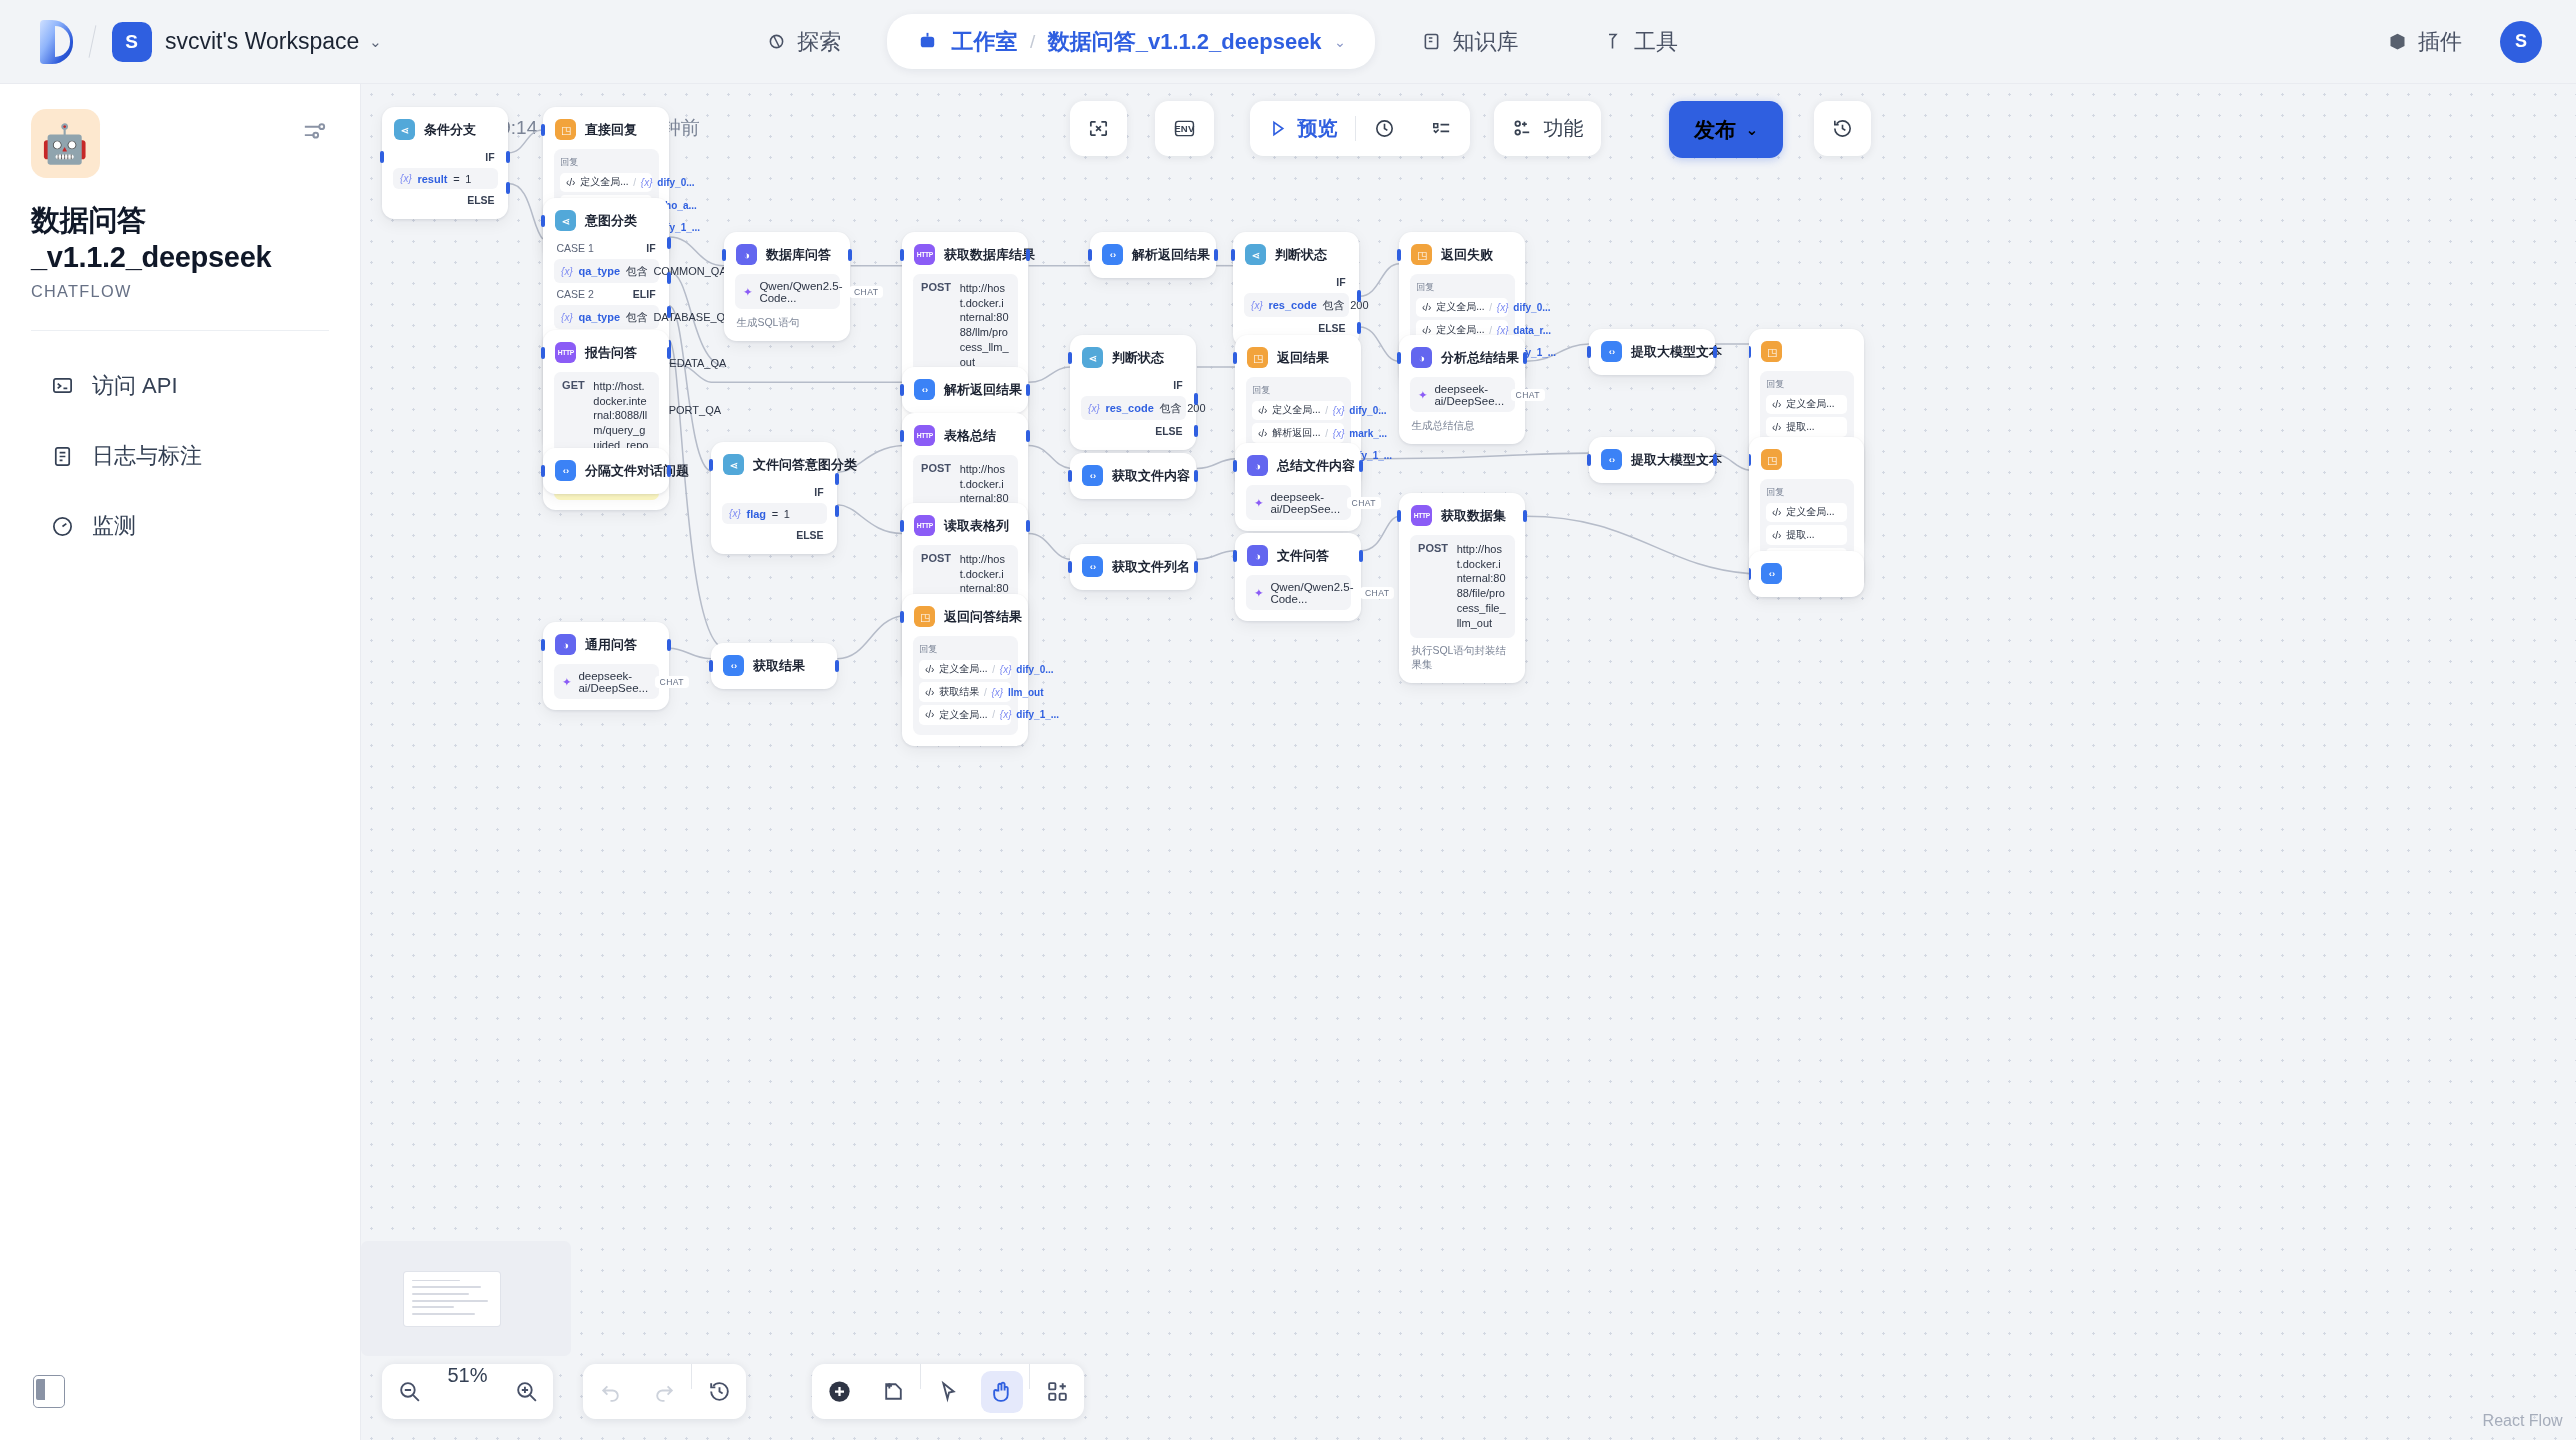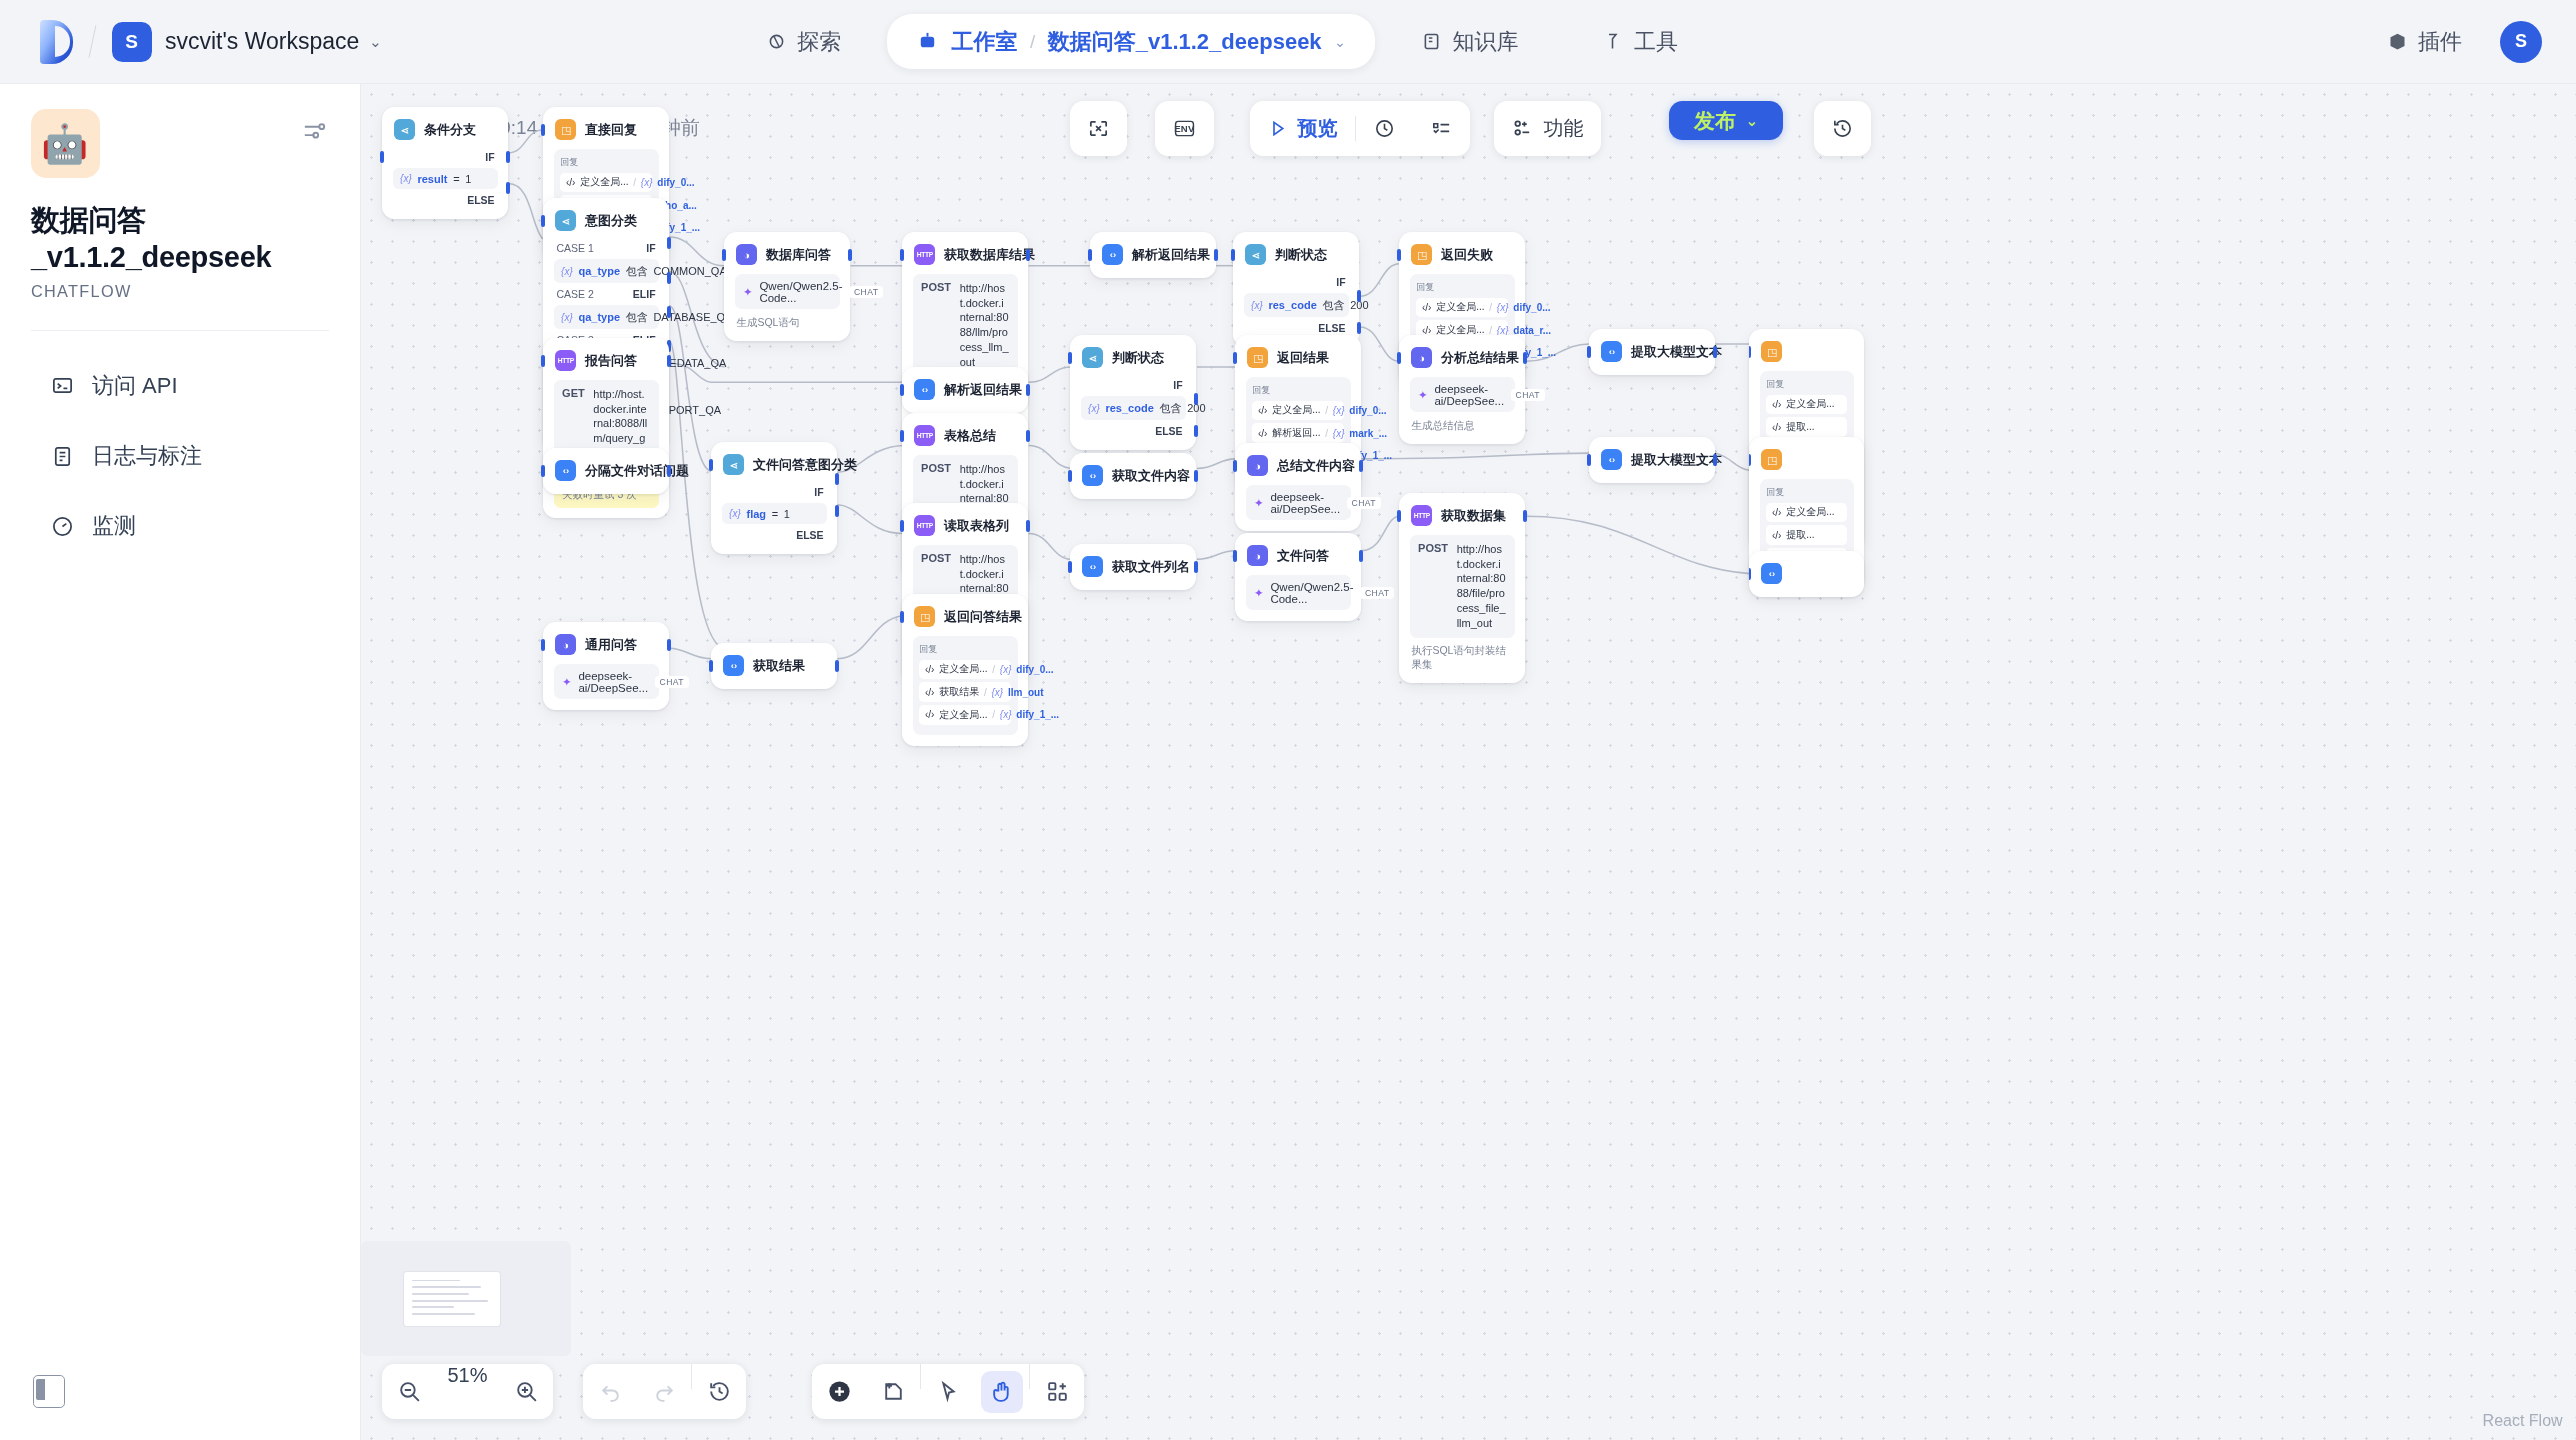--- a/index.html
+++ b/index.html
@@ -81,21 +81,21 @@
   .autosave { position:absolute; left:21px; top:31px; font-size:19px; color:#7b8496; }
   .tb-group {
     position:absolute; top:17px; display:flex; align-items:center; background:#fff;
     border-radius:13.4px; box-shadow:0 1.9px 8.6px rgba(16,24,40,.08); height:55px;
   }
   .tb-btn { display:flex;align-items:center;justify-content:center;gap:9.6px; padding:0 17px; height:55px;
     font-size:20px; color:#374151; cursor:pointer; }
   .tb-btn.primary { color:#2f5fe0; font-weight:600; }
   .tb-vsep{width:1px;height:25px;background:#e4e7ec;}
   .publish-btn {
-    position:absolute; top:17px; left:1308px; height:39px; background:#2f5fe0; color:#bef264;
+    position:absolute; top:17px; left:1308px; height:57px; background:#2f5fe0; color:#000000;
     border-radius:13.4px; display:flex;align-items:center;gap:9.6px; padding:0 25px;
     font-size:21px; font-weight:600; cursor:pointer; box-shadow:0 1.9px 8.6px rgba(47,95,224,.28);
   }
 
   
   .node {
     position:absolute; background:#fff; border-radius:12.4px;
     box-shadow: 0 1px 2.9px rgba(16,24,40,.09), 0 4.8px 15.3px rgba(16,24,40,.06);
     padding:9.6px 10.5px 10.5px; font-size:12.4px;
   }
@@ -564,21 +564,21 @@
             <span>定义全局...</span>
             <span class="sl">/</span>
             <span class="vx">{x}</span>
             <span class="vname">dify_1_...</span>
           </div>
       </div>
     </div>
     <div class="port" style="left:-1.9px;top:17px"></div>
   </div>
 
-  <div class="node" style="left:182px;top:254px;width:126px">
+  <div class="node" style="left:182px;top:246px;width:126px">
     <div class="n-head">
       <span class="n-ico ico-http">HTTP</span>
       <span class="n-title">报告问答</span>
     </div>
     <div class="n-body">
       <div class="http-box">
         <span class="http-m">GET</span>
         <span class="http-u">http://host.docker.internal:8088/llm/query_guided_report</span>
       </div>
       <div class="retry">失败时重试 3 次</div>

